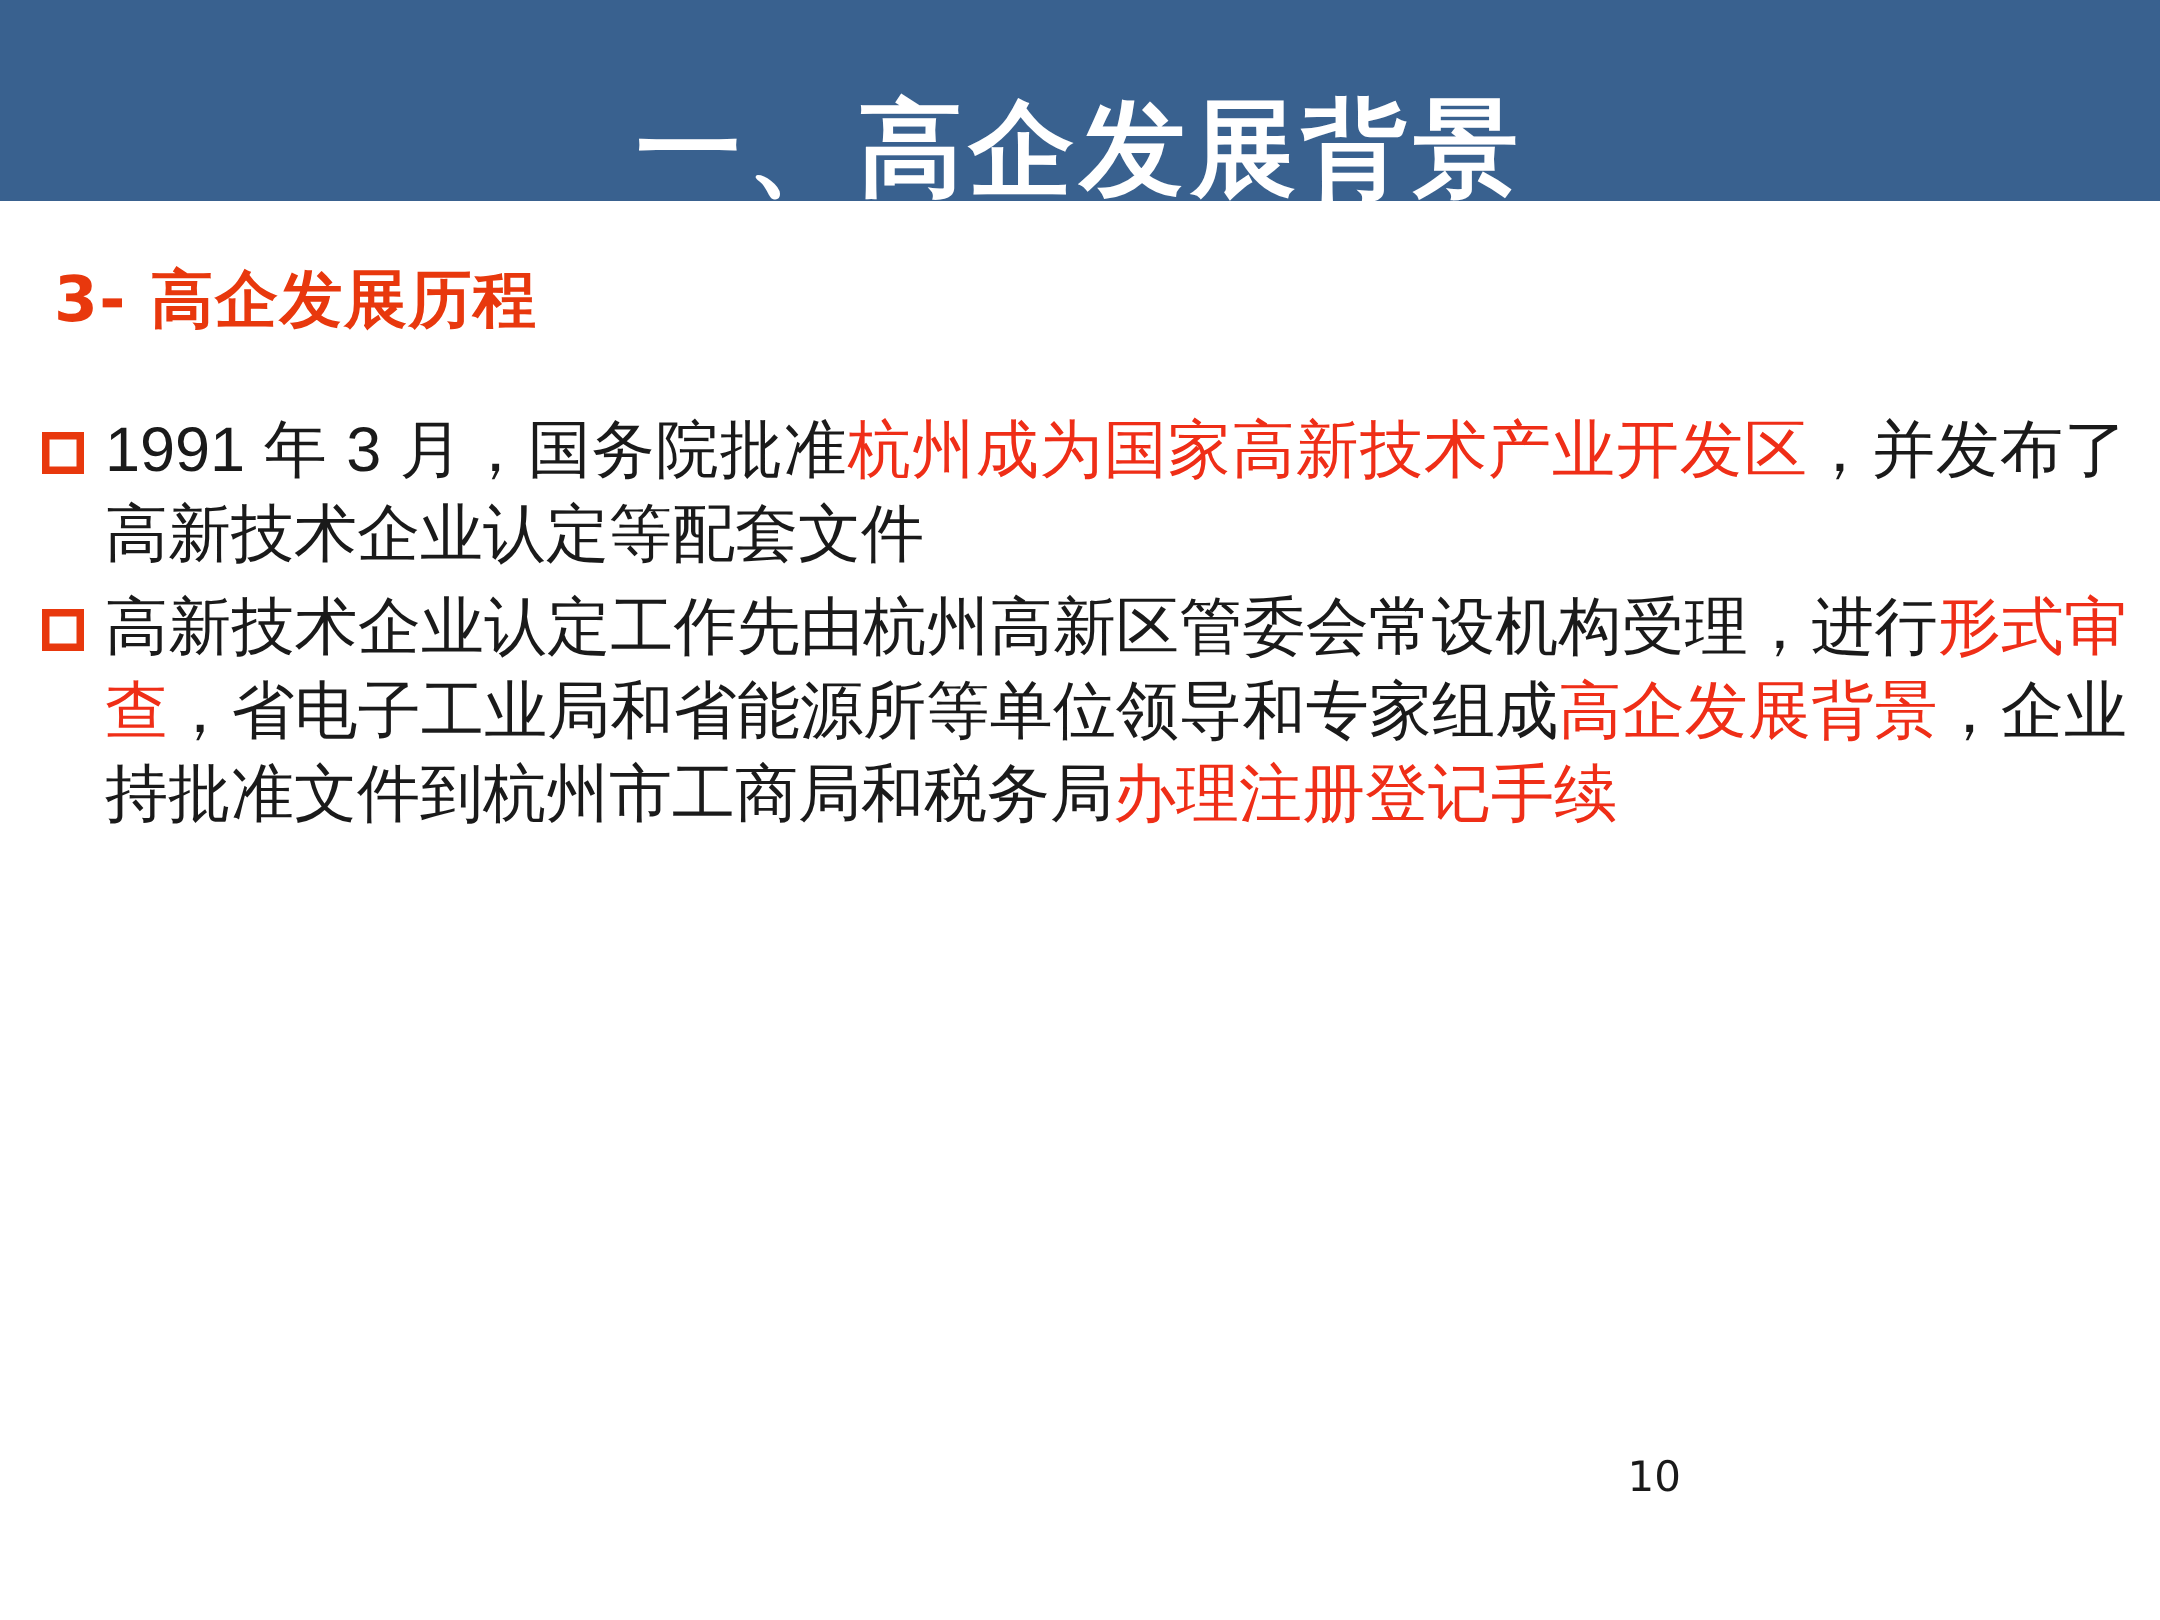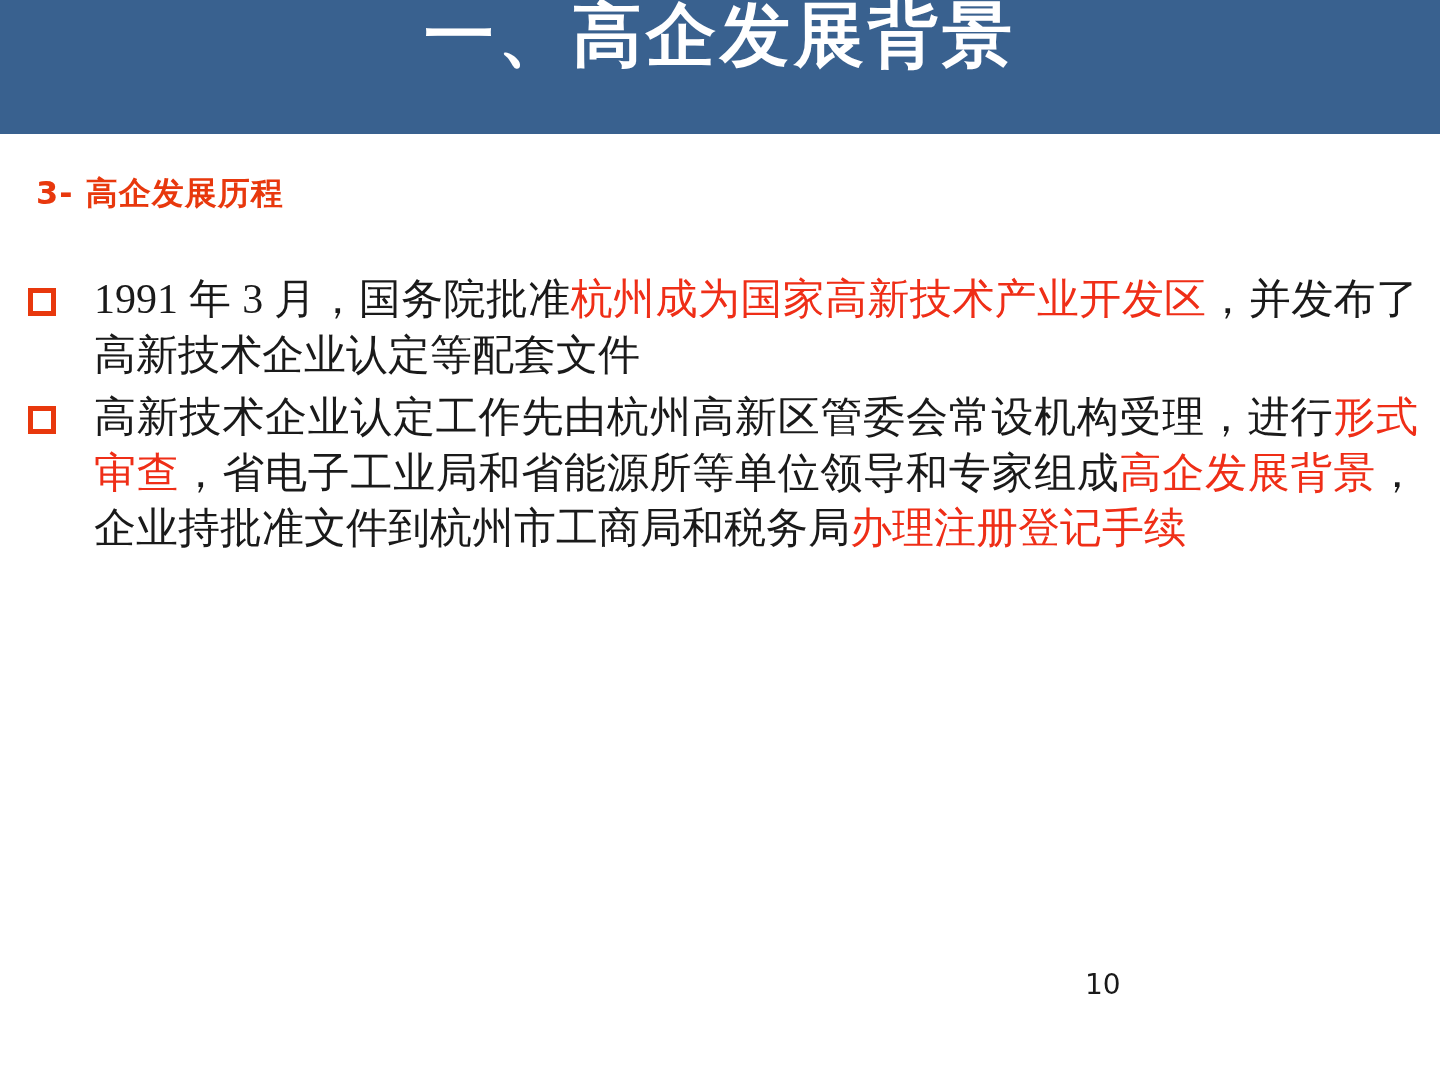--- a/index.html
+++ b/index.html
@@ -30,38 +30,38 @@
     border-bottom: 4px solid #ffffff;
     box-sizing: border-box;
   }
   .title-bar-inner {
     position: absolute;
     left: 0;
     top: 0;
     width: 1440px;
     height: 134px;
     display: flex;
-    align-items: flex-start;
+    align-items: flex-end;
     justify-content: center;
   }
   .slide-title {
     color: #ffffff;
     font-size: 70px;
     font-weight: bold;
     letter-spacing: 4px;
     line-height: 1;
     font-family: "DejaVu Sans", "Liberation Sans", sans-serif;
     white-space: nowrap;
   }
   .subtitle {
     position: absolute;
     left: 36px;
     top: 172px;
     color: #e8380d;
-    font-size: 32px;
+    font-size: 42px;
     font-weight: bold;
     letter-spacing: 1px;
     font-family: "DejaVu Sans", "Liberation Sans", sans-serif;
   }
   .content {
     position: absolute;
     left: 28px;
     top: 272px;
     width: 1390px;
   }
@@ -77,23 +77,22 @@
     border: 5px solid #e8380d;
     box-sizing: border-box;
     margin-top: 16px;
     margin-right: 14px;
   }
   .bullet-text {
     flex: 1 1 auto;
     font-size: 42px;
     line-height: 1.33;
     color: #1a1a1a;
-    font-family: Liberation Serif, serif;
+    font-family: Liberation Sans, sans-serif;
     text-align: justify;
-    margin-left: 24px;
   }
   .red {
     color: #ef2e17;
   }
   .page-number {
     position: absolute;
     left: 1049px;
     top: 968px;
     font-size: 28px;
     color: #1a1a1a;

